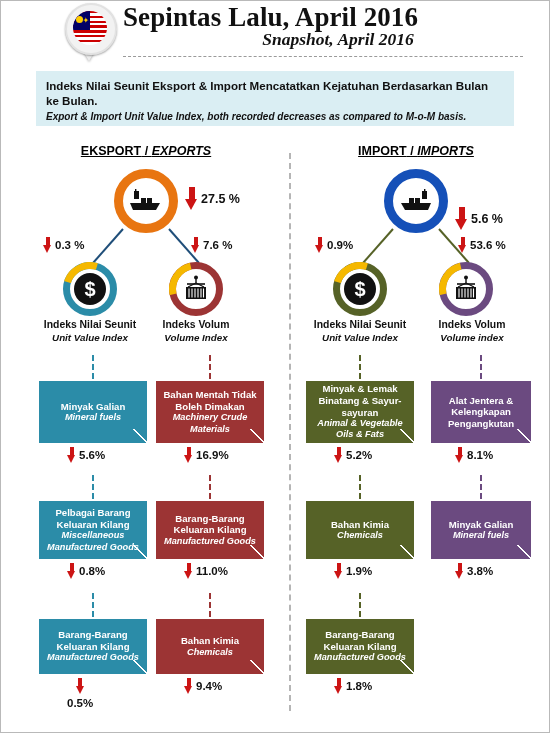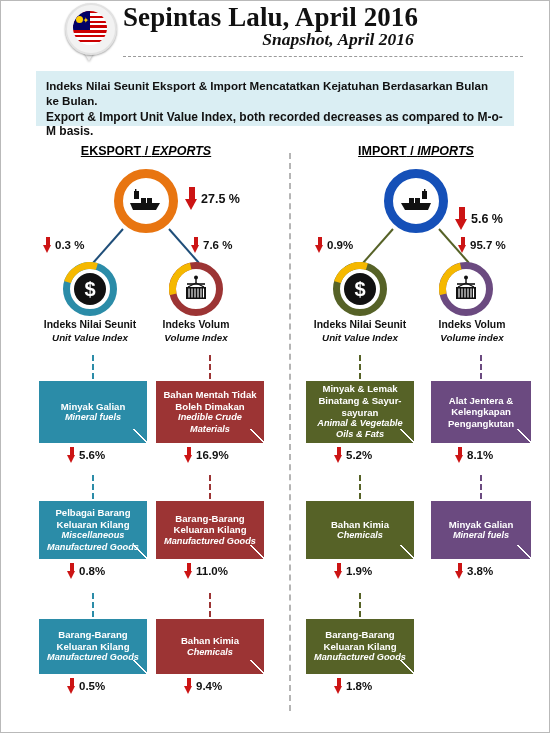--- a/index.html
+++ b/index.html
@@ -61,21 +61,21 @@
   
   .banner{
     position:absolute;left:35px;top:70px;width:478px;height:55px;
     background:#daeef3;
     padding:8px 10px 0 10px;box-sizing:border-box;
   }
   .banner-ms{
     font-size:11.6px;font-weight:bold;color:#111;line-height:14.5px;
   }
   .banner-en{
-    font-size:12px;font-weight:bold;color:#111;
+    font-size:10px;font-weight:bold;font-style:italic;color:#111;
     line-height:14px;margin-top:2px;
   }
 
   
   .sect-title{
     position:absolute;top:143px;text-align:center;width:230px;
     font-size:12.5px;font-weight:bold;color:#000;
     text-decoration:underline;
   }
   .sect-title .en{font-style:italic;font-weight:bold;}
@@ -320,21 +320,21 @@
         <line x1="20" y1="13.5" x2="20" y2="22.5"></line>
         <line x1="22.5" y1="13.5" x2="22.5" y2="22.5"></line>
       </g>
     </svg>
   </div>
   <div class="pct" style="left:457px;top:236px;">
     <span class="arrow">
         <span class="stem"></span>
         <span class="head"></span>
       </span>
-    <span>95.7 %</span>
+    <span>53.6 %</span>
   </div>
   <div class="ring-label" style="left:406px;top:318px;">
     <div>Indeks Volum</div>
     <div class="en">Volume index</div>
   </div>
 
   <div id="flows">
       <div class="vdash" style="left: 91px; top: 354px; height: 24px; border-left-color: rgb(43, 140, 168);"></div>
       <div class="cbox" style="left: 38px; top: 380px; width: 108px; height: 62px; background: rgb(43, 140, 168);">
         <div class="ms">Minyak Galian</div>
@@ -360,31 +360,31 @@
           <span class="head"></span>
         </span>
         <span>0.8%</span>
       </div>
       <div class="vdash" style="left: 91px; top: 592px; height: 24px; border-left-color: rgb(43, 140, 168);"></div>
       <div class="cbox" style="left: 38px; top: 618px; width: 108px; height: 55px; background: rgb(43, 140, 168);">
         <div class="ms">Barang-Barang Keluaran Kilang</div>
         <div class="en">Manufactured Goods</div>
         <div class="fold"></div>
       </div>
-      <div class="pct" style="left: 66px; top: 677px;">
+      <div class="pct" style="left: 66px; top: 677px; flex-direction: column;">
         <span class="arrow">
           <span class="stem"></span>
           <span class="head"></span>
         </span>
         <span>0.5%</span>
       </div>
       <div class="vdash" style="left: 208px; top: 354px; height: 24px; border-left-color: rgb(156, 52, 52);"></div>
       <div class="cbox" style="left: 155px; top: 380px; width: 108px; height: 62px; background: rgb(156, 52, 52);">
         <div class="ms">Bahan Mentah Tidak Boleh Dimakan</div>
-        <div class="en">Inedible Crude Materials</div>
+        <div class="en">Machinery Crude Materials</div>
         <div class="fold"></div>
       </div>
       <div class="pct" style="left: 183px; top: 446px;">
         <span class="arrow">
           <span class="stem"></span>
           <span class="head"></span>
         </span>
         <span>16.9%</span>
       </div>
       <div class="vdash" style="left: 208px; top: 474px; height: 24px; border-left-color: rgb(156, 52, 52);"></div>

